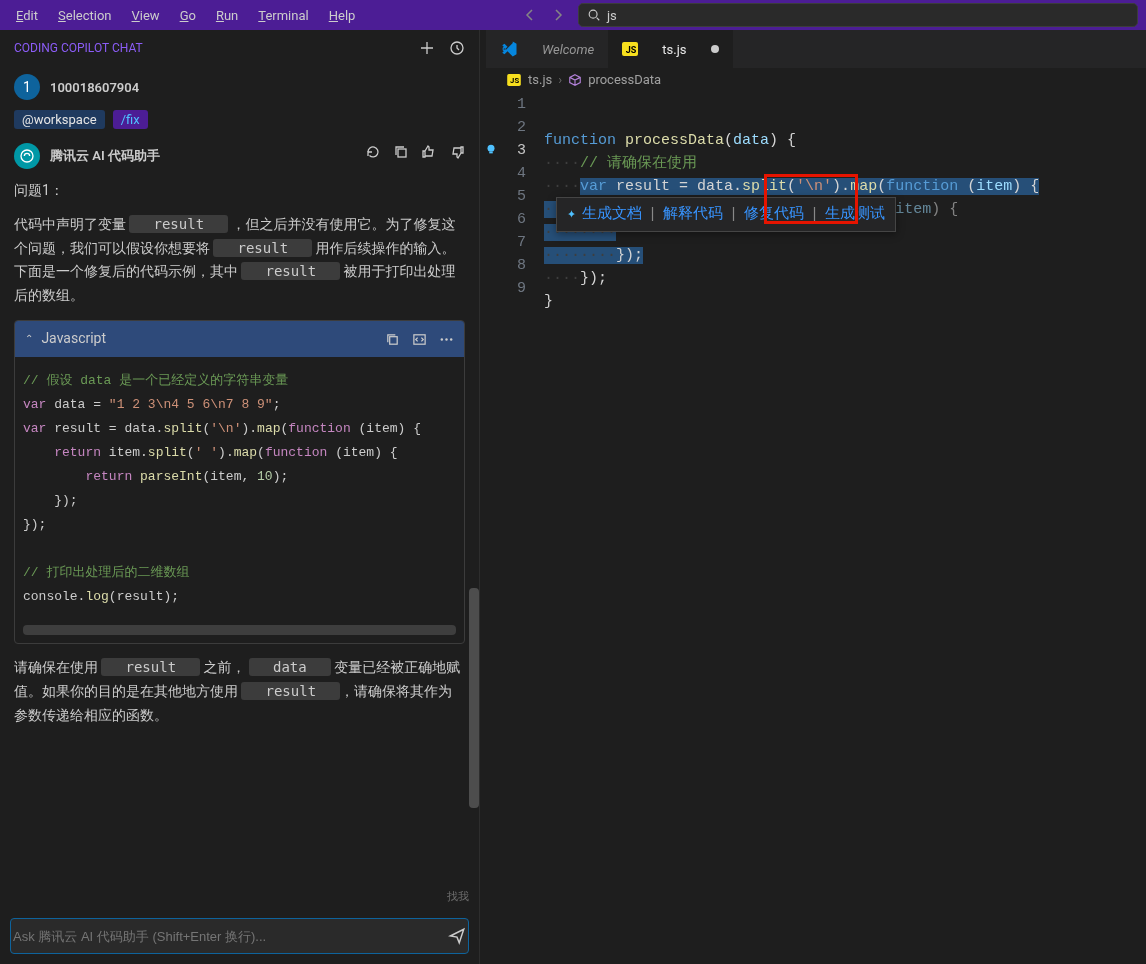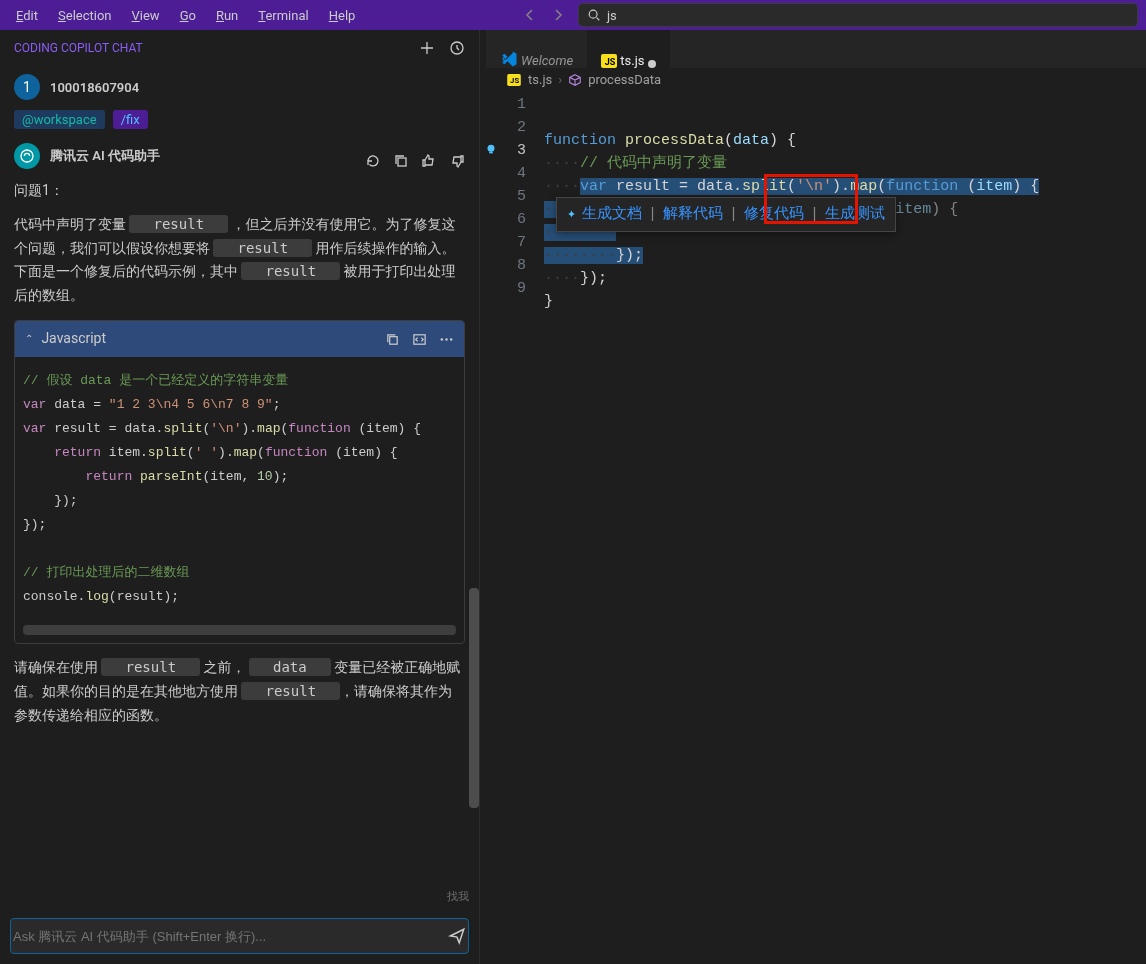--- a/index.html
+++ b/index.html
@@ -20,23 +20,23 @@
 .chat-header .actions { display: flex; gap: 14px; color: #cccccc; }
 .chat-body { flex: 1; overflow: hidden; position: relative; }
 .chat-scroll { height: 100%; overflow-y: auto; padding: 0 10px 10px; }
 .user-block { padding: 8px 4px; }
 .avatar-row { display: flex; align-items: center; gap: 10px; }
 .avatar-circle { width: 26px; height: 26px; border-radius: 50%; background: #0e639c; color: #fff; display: flex; align-items: center; justify-content: center; font-size: 14px; }
 .avatar-circle.teal { background: #0098a6; }
 .avatar-circle.teal svg { width: 16px; height: 16px; }
 .username { color: #cccccc; font-weight: 600; }
 .tags-row { display: flex; gap: 8px; margin-top: 10px; }
-.tag { background: #1f3a5f; color: #14b8a6; padding: 2px 8px; border-radius: 3px; font-size: 13px; }
+.tag { background: #1f3a5f; color: #e5e5e5; padding: 2px 8px; border-radius: 3px; font-size: 13px; }
 .tag.alt { background: #4c1d95; color: #4fc1ff; }
-.assistant-header { display: flex; align-items: flex-end; justify-content: space-between; padding: 6px 4px; }
+.assistant-header { display: flex; align-items: flex-start; justify-content: space-between; padding: 6px 4px; }
 .assistant-actions { display: flex; gap: 12px; color: #cccccc; }
 .assistant-actions span { cursor: pointer; }
 .assistant-body { padding: 4px; color: #cccccc; line-height: 1.7; font-size: 14px; }
 .assistant-body .code-inline { background: #3c3c3c; padding: 1px 24px; border-radius: 3px; font-family: Consolas, monospace; }
 .code-block { margin-top: 12px; border: 1px solid #3c3c3c; border-radius: 4px; overflow: hidden; }
 .code-block-header { background: #2e4a7a; display: flex; align-items: center; justify-content: space-between; padding: 6px 10px; }
 .code-block-header .lang-label { display: flex; align-items: center; gap: 8px; color: #cccccc; }
 .code-block-header .lang-label .chev { font-size: 10px; }
 .code-block-header .cb-actions { display: flex; gap: 12px; color: #cccccc; }
 .code-block pre { background: #1e1e1e; padding: 12px 8px; font-family: Consolas, "Courier New", monospace; font-size: 13px; line-height: 1.85; overflow-x: auto; white-space: pre; }
@@ -45,21 +45,21 @@
 .tok-string { color: #ce9178; }
 .tok-num { color: #b5cea8; }
 .tok-func { color: #dcdcaa; }
 .scrollbar-h { height: 10px; background: #3e3e3e; margin: 4px 8px 8px; border-radius: 4px; }
 .chat-footer-note { color: #6e6e6e; text-align: right; padding: 4px 10px; font-size: 11px; }
 .chat-input { margin: 10px; border: 1px solid #0e639c; background: #2a2a2a; display: flex; align-items: center; padding: 8px 2px; border-radius: 4px; }
 .chat-input input { flex: 1; background: transparent; border: none; outline: none; color: #888; font-size: 13px; }
 .divider-v { width: 6px; background: #1e1e1e; }
 .editor-pane { flex: 1; display: flex; flex-direction: column; background: #1e1e1e; }
 .tabs-row { display: flex; align-items: center; height: 38px; background: #252526; }
-.tab { display: flex; align-items: flex-end; gap: 3px; padding: 0 14px; height: 100%; color: #969696; font-style: italic; }
+.tab { display: flex; align-items: center; gap: 24px; padding: 0 14px; height: 100%; color: #969696; font-style: italic; }
 .tab.active { background: #1e1e1e; color: #e8e8e8; font-style: normal; }
 .tab .dot { width: 8px; height: 8px; border-radius: 50%; background: #cccccc; }
 .tab .vscode-icon { width: 18px; height: 18px; }
 .js-badge { background: #f7df1e; color: #000; font-size: 9px; font-weight: 700; padding: 1px 2px; border-radius: 2px; width: 16px; height: 14px; display: flex; align-items: flex-end; justify-content: flex-end; }
 .breadcrumbs { display: flex; align-items: center; gap: 6px; padding: 4px 20px; color: #a0a0a0; font-size: 13px; }
 .breadcrumbs .sep { color: #666; }
 .editor-body { flex: 1; display: flex; position: relative; font-family: Consolas, "Courier New", monospace; font-size: 15px; }
 .gutter { width: 58px; text-align: right; color: #6e7681; padding: 2px 18px 0 0; line-height: 23px; }
 .gutter .lno { height: 23px; position: relative; }
 .gutter .lno.active { color: #c6c6c6; }
@@ -273,21 +273,21 @@
             </svg><span>3</span></div>
         <div class="lno">4</div>
         <div class="lno">5</div>
         <div class="lno">6</div>
         <div class="lno">7</div>
         <div class="lno">8</div>
         <div class="lno">9</div>
       </div>
       <div class="code-lines">
         <div class="line"><span class="cm-kw">function</span><span class="cm-func"> processData</span><span class="cm-punc">(</span><span class="cm-param">data</span><span class="cm-punc">) {</span></div>
-        <div class="line"><span class="cm-ws">····</span><span class="cm-comment">// 代码中声明了变量</span></div>
+        <div class="line"><span class="cm-ws">····</span><span class="cm-comment">// 请确保在使用</span></div>
         <div class="line"><span class="cm-ws">····</span><span class="selected"><span class="cm-kw">var</span><span class="cm-punc"> result = data.</span><span class="cm-func">split</span><span class="cm-punc">(</span><span class="cm-str">'\n'</span><span class="cm-punc">).</span><span class="cm-func">map</span><span class="cm-punc">(</span><span class="cm-kw">function</span><span class="cm-punc"> (</span><span class="cm-param">item</span><span class="cm-punc">) {</span></span></div>
         <div class="line"><span class="selected"><span class="cm-ws">········</span></span><span style="opacity:0.55;"><span class="cm-punc">t</span>   <span class="cm-punc"> it</span>   <span class="cm-punc">lit('</span> <span class="cm-punc">')</span>    <span class="cm-punc">(f</span><span class="cm-kw">ction</span><span class="cm-punc"> (</span><span class="cm-param">item</span><span class="cm-punc">) {</span></span></div>
         <div class="line"><span class="selected"><span class="cm-ws">········</span></span></div>
         <div class="line"><span class="selected"><span class="cm-ws">········</span><span class="cm-punc">});</span></span></div>
         <div class="line"><span class="cm-ws">····</span><span class="cm-punc">});</span></div>
         <div class="line"><span class="cm-punc">}</span></div>
         <div class="line"></div>
 
         <div class="code-hint">
           <span class="icon-left">✦</span>

